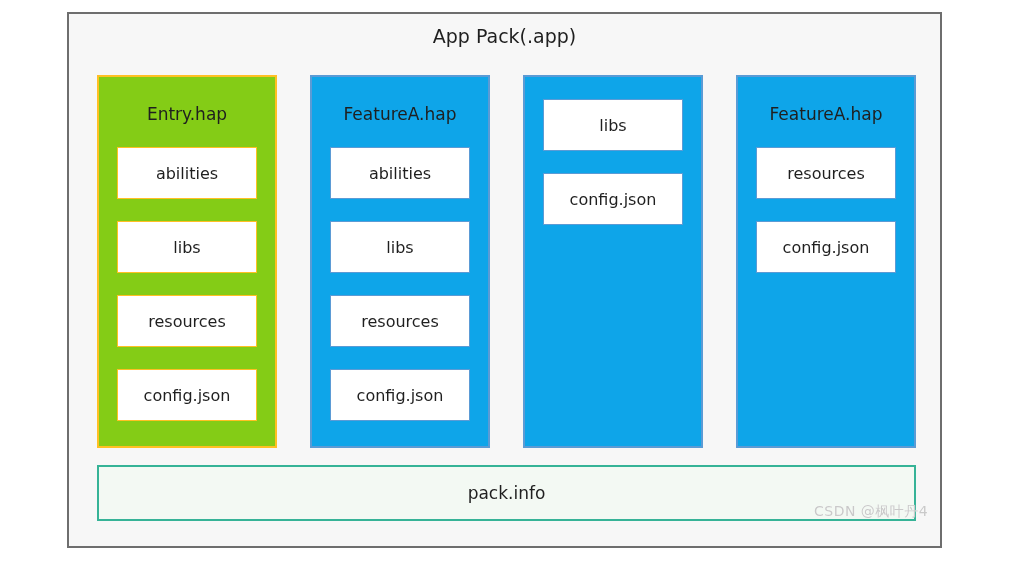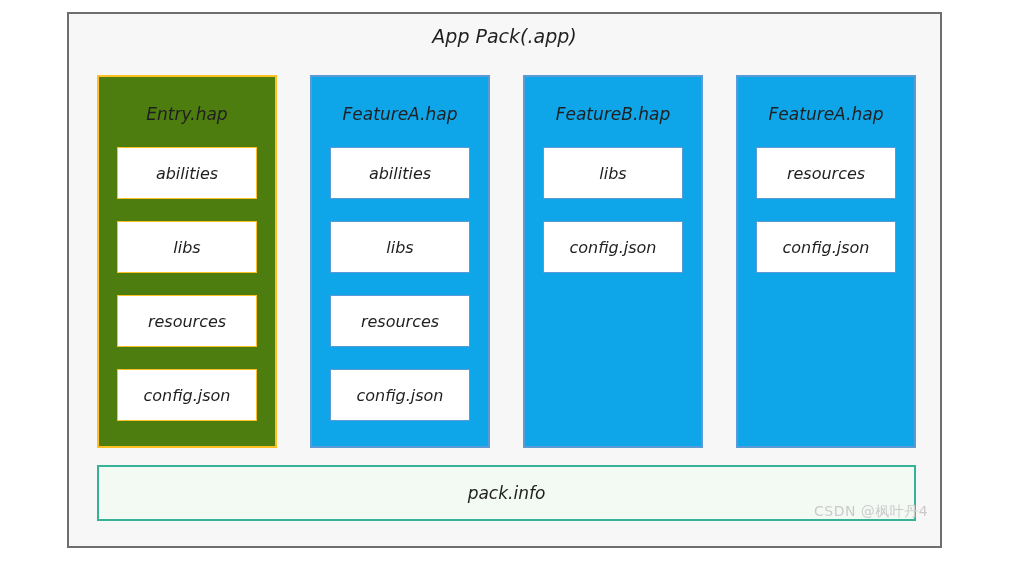--- a/index.html
+++ b/index.html
@@ -2,34 +2,34 @@
 <html><head>
 <meta charset="utf-8">
 <style>
   html,body{margin:0;padding:0;background:#ffffff;}
   body{
     width:1021px;height:567px;position:relative;overflow:hidden;
     font-family:"DejaVu Sans","Liberation Sans",sans-serif;color:#222222;
   }
   .outer{
     position:absolute;left:67px;top:12px;width:875px;height:536px;
-    background:#f7f7f7;border:2px solid #6e6e6e;box-sizing:border-box;font-style:italic;
+    background:#f7f7f7;border:2px solid #6e6e6e;box-sizing:border-box;
   }
   .app-title{
     position:absolute;top:11px;left:0;right:0;text-align:center;
     font-size:19px;line-height:23px;color:#1f1f1f;
   }
   .cols{
     position:absolute;left:28px;top:61px;width:819px;height:373px;
     display:flex;justify-content:space-between;
   }
   .col{
     width:180px;height:373px;box-sizing:border-box;border:2px solid;background:#fff;
   }
-  .col.gold{border-color:#ffc023;background:#4d7c0f;}
+  .col.gold{border-color:#ffc023;background:#84cc16;}
   .col.blue{border-color:#5b9bd5;background:#0ea5e9;}
   .col-title{
     margin-top:26px;height:22px;text-align:center;
     font-size:17px;line-height:22px;color:#1f1f1f;
   }
   .item{
     height:52px;margin:22px 18px 0 18px;box-sizing:border-box;
     border:1.5px solid;background:#ffffff;
     display:flex;align-items:center;justify-content:center;
     font-size:16px;color:#1f1f1f;
@@ -68,21 +68,20 @@
 
     <div class="col blue">
       <div class="col-title">FeatureA.hap</div>
       <div class="item">abilities</div>
       <div class="item">libs</div>
       <div class="item">resources</div>
       <div class="item">config.json</div>
     </div>
 
     <div class="col blue">
-      <div class="col-title">FeatureB.hap</div>
       <div class="item">libs</div>
       <div class="item">config.json</div>
     </div>
 
     <div class="col blue">
       <div class="col-title">FeatureA.hap</div>
       <div class="item">resources</div>
       <div class="item">config.json</div>
     </div>
 

